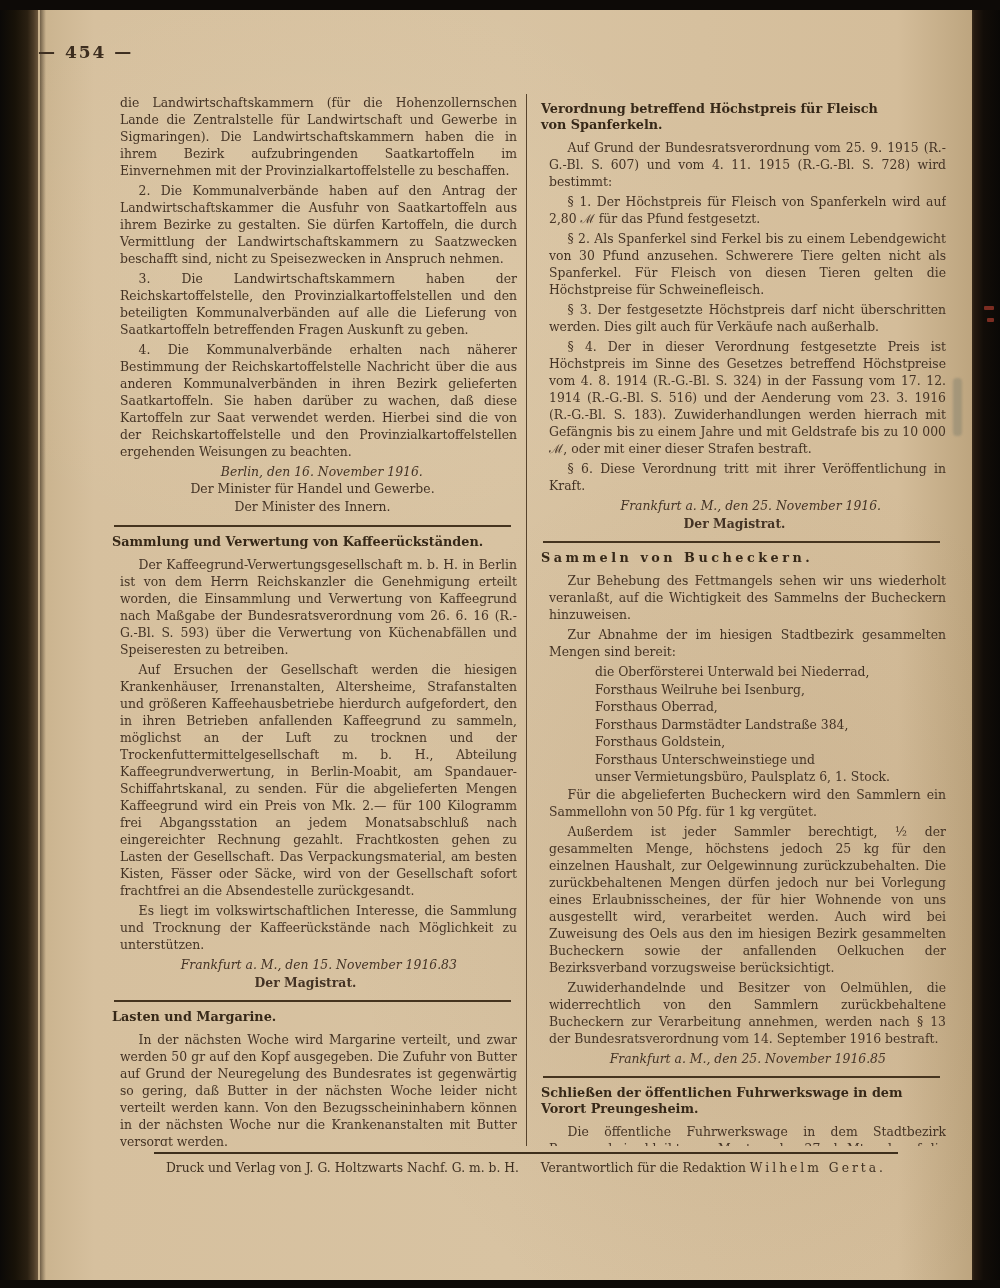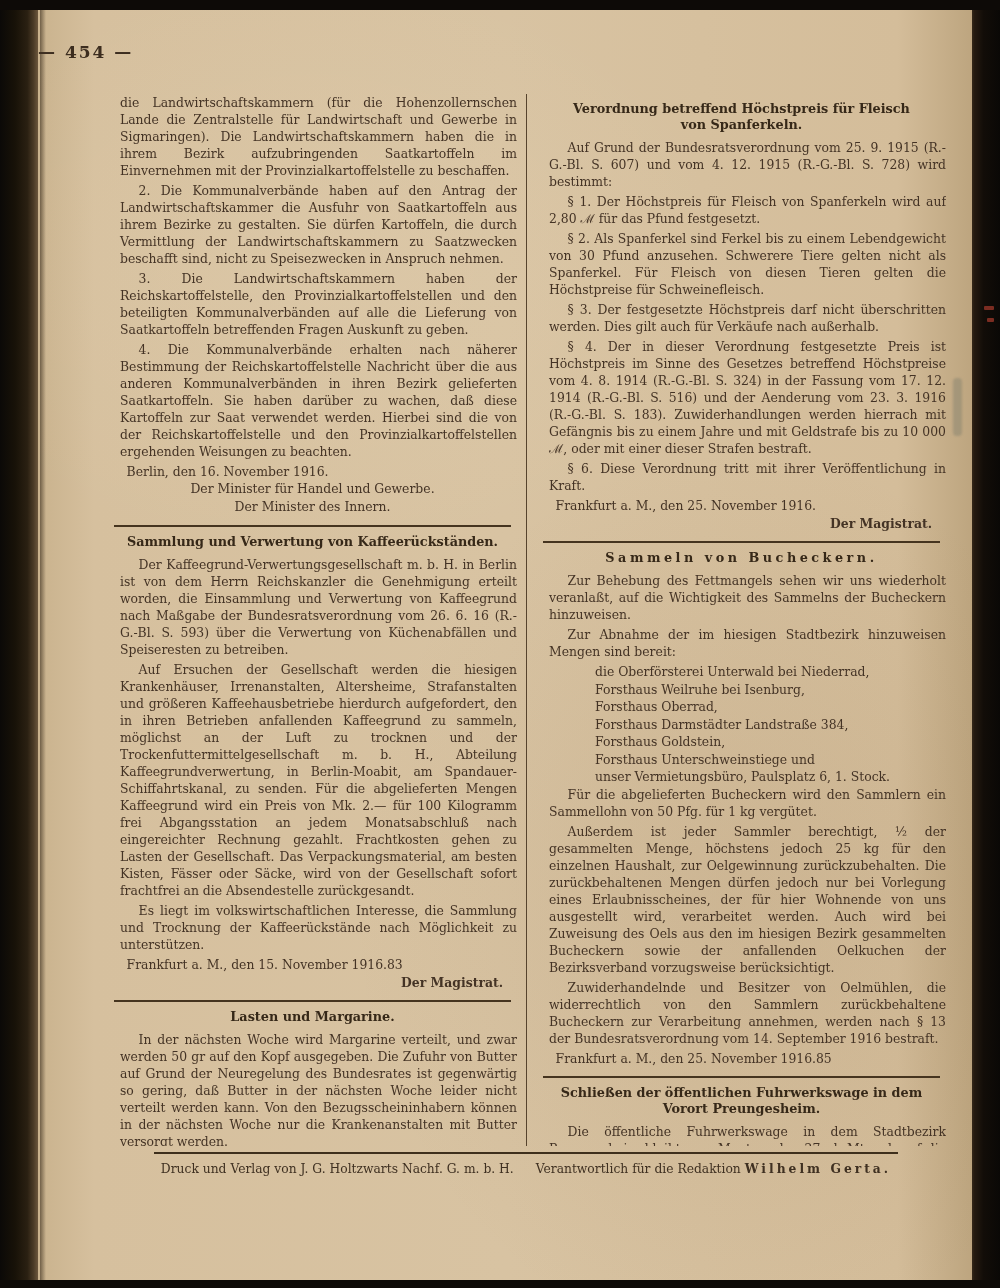--- a/index.html
+++ b/index.html
@@ -36,35 +36,35 @@
     font-size:17px;font-weight:bold;letter-spacing:2px;color:#3c2d1f;}
 
   .columns{position:absolute;left:70px;top:84px;width:838px;height:1052px;
     display:flex;overflow:hidden;}
   .col{width:409px;font-size:12.4px;line-height:17px;}
   .col-left{padding-right:9px;}
   .col-right{border-left:1px solid #56432d;padding-left:10px;}
 
   .col p{margin:0 0 3px 12px;text-indent:1.5em;text-align:justify;}
   p.noindent{text-indent:0;}
-  .section-title{font-weight:bold;text-align:center;margin:7px 4px 6px;color:#362818;
+  .section-title{font-weight:bold;text-align:left;margin:7px 4px 6px;color:#362818;
     font-size:12.8px;line-height:16px;}
   .section-title.spaced{letter-spacing:3.5px;}
   .rule{border:none;border-top:2px solid #45341f;margin:9px 6px 4px;}
-  .dateline-row{display:flex;justify-content:flex-start;margin-top:2px;}
+  .dateline-row{display:flex;justify-content:center;margin-top:2px;font-style:italic;}
   .dateline{padding-left:1.5em;}
   .ref-number{padding-right:6px;}
-  .signature{text-align:right;font-weight:bold;padding-right:14px;margin:1px 0 4px;}
+  .signature{text-align:center;font-weight:bold;padding-right:14px;margin:1px 0 4px;}
   .ministers div{text-align:center;line-height:18px;}
   .locations div{padding-left:58px;line-height:17.5px;}
 
   .footer{position:absolute;left:88px;top:1142px;width:800px;}
   .footer-rule{border:none;border-top:2px solid #3e2f1c;margin:0 28px 7px;}
   .imprint{text-align:center;font-size:12.3px;color:#3f3021;}
-  .imprint .name{letter-spacing:3px;font-weight:bold;}
+  .imprint .name{letter-spacing:3px;font-weight:normal;}
   .imprint .gap{display:inline-block;width:22px;}
 </style>
 </head>
 <body>
 
 <div class="edge edge-left"></div>
 <div class="edge edge-right"></div>
 <div class="edge edge-top"></div>
 <div class="edge edge-bottom"></div>
 <div class="red-tick" style="top:306px"></div>
@@ -115,38 +115,38 @@
 
       </div>
     </div>
 
     <div class="col col-right">
       <div>
         <div class="section-title">
           <div>Verordnung betreffend Höchstpreis für Fleisch</div>
           <div>von Spanferkeln.</div>
         </div>
-        <p>Auf Grund der Bundesratsverordnung vom 25. 9. 1915 (R.-G.-Bl. S. 607) und vom 4. 12. 1915 (R.-G.-Bl. S. 728) wird bestimmt:</p>
+        <p>Auf Grund der Bundesratsverordnung vom 25. 9. 1915 (R.-G.-Bl. S. 607) und vom 4. 11. 1915 (R.-G.-Bl. S. 728) wird bestimmt:</p>
         <p>§ 1. Der Höchstpreis für Fleisch von Spanferkeln wird auf 2,80 ℳ für das Pfund festgesetzt.</p>
         <p>§ 2. Als Spanferkel sind Ferkel bis zu einem Lebendgewicht von 30 Pfund anzusehen. Schwerere Tiere gelten nicht als Spanferkel. Für Fleisch von diesen Tieren gelten die Höchstpreise für Schweinefleisch.</p>
         <p>§ 3. Der festgesetzte Höchstpreis darf nicht überschritten werden. Dies gilt auch für Verkäufe nach außerhalb.</p>
         <p>§ 4. Der in dieser Verordnung festgesetzte Preis ist Höchstpreis im Sinne des Gesetzes betreffend Höchstpreise vom 4. 8. 1914 (R.-G.-Bl. S. 324) in der Fassung vom 17. 12. 1914 (R.-G.-Bl. S. 516) und der Aenderung vom 23. 3. 1916 (R.-G.-Bl. S. 183). Zuwiderhandlungen werden hierrach mit Gefängnis bis zu einem Jahre und mit Geldstrafe bis zu 10 000 ℳ, oder mit einer dieser Strafen bestraft.</p>
         <p>§ 6. Diese Verordnung tritt mit ihrer Veröffentlichung in Kraft.</p>
         <div class="dateline-row">
           <span class="dateline">Frankfurt a. M., den 25. November 1916.</span>
         </div>
         <div class="signature">Der Magistrat.</div>
       </div>
 
       <hr class="rule">
 
       <div>
         <div class="section-title spaced">Sammeln von Bucheckern.</div>
         <p>Zur Behebung des Fettmangels sehen wir uns wiederholt veranlaßt, auf die Wichtigkeit des Sammelns der Bucheckern hinzuweisen.</p>
-        <p>Zur Abnahme der im hiesigen Stadtbezirk hinzuweisen Mengen sind bereit:</p>
+        <p>Zur Abnahme der im hiesigen Stadtbezirk gesammelten Mengen sind bereit:</p>
         <div class="locations">
           <div>die Oberförsterei Unterwald bei Niederrad,</div>
           <div>Forsthaus Weilruhe bei Isenburg,</div>
           <div>Forsthaus Oberrad,</div>
           <div>Forsthaus Darmstädter Landstraße 384,</div>
           <div>Forsthaus Goldstein,</div>
           <div>Forsthaus Unterschweinstiege und</div>
           <div>unser Vermietungsbüro, Paulsplatz 6, 1. Stock.</div>
         </div>
         <p>Für die abgelieferten Bucheckern wird den Sammlern ein Sammellohn von 50 Pfg. für 1 kg vergütet.</p>

